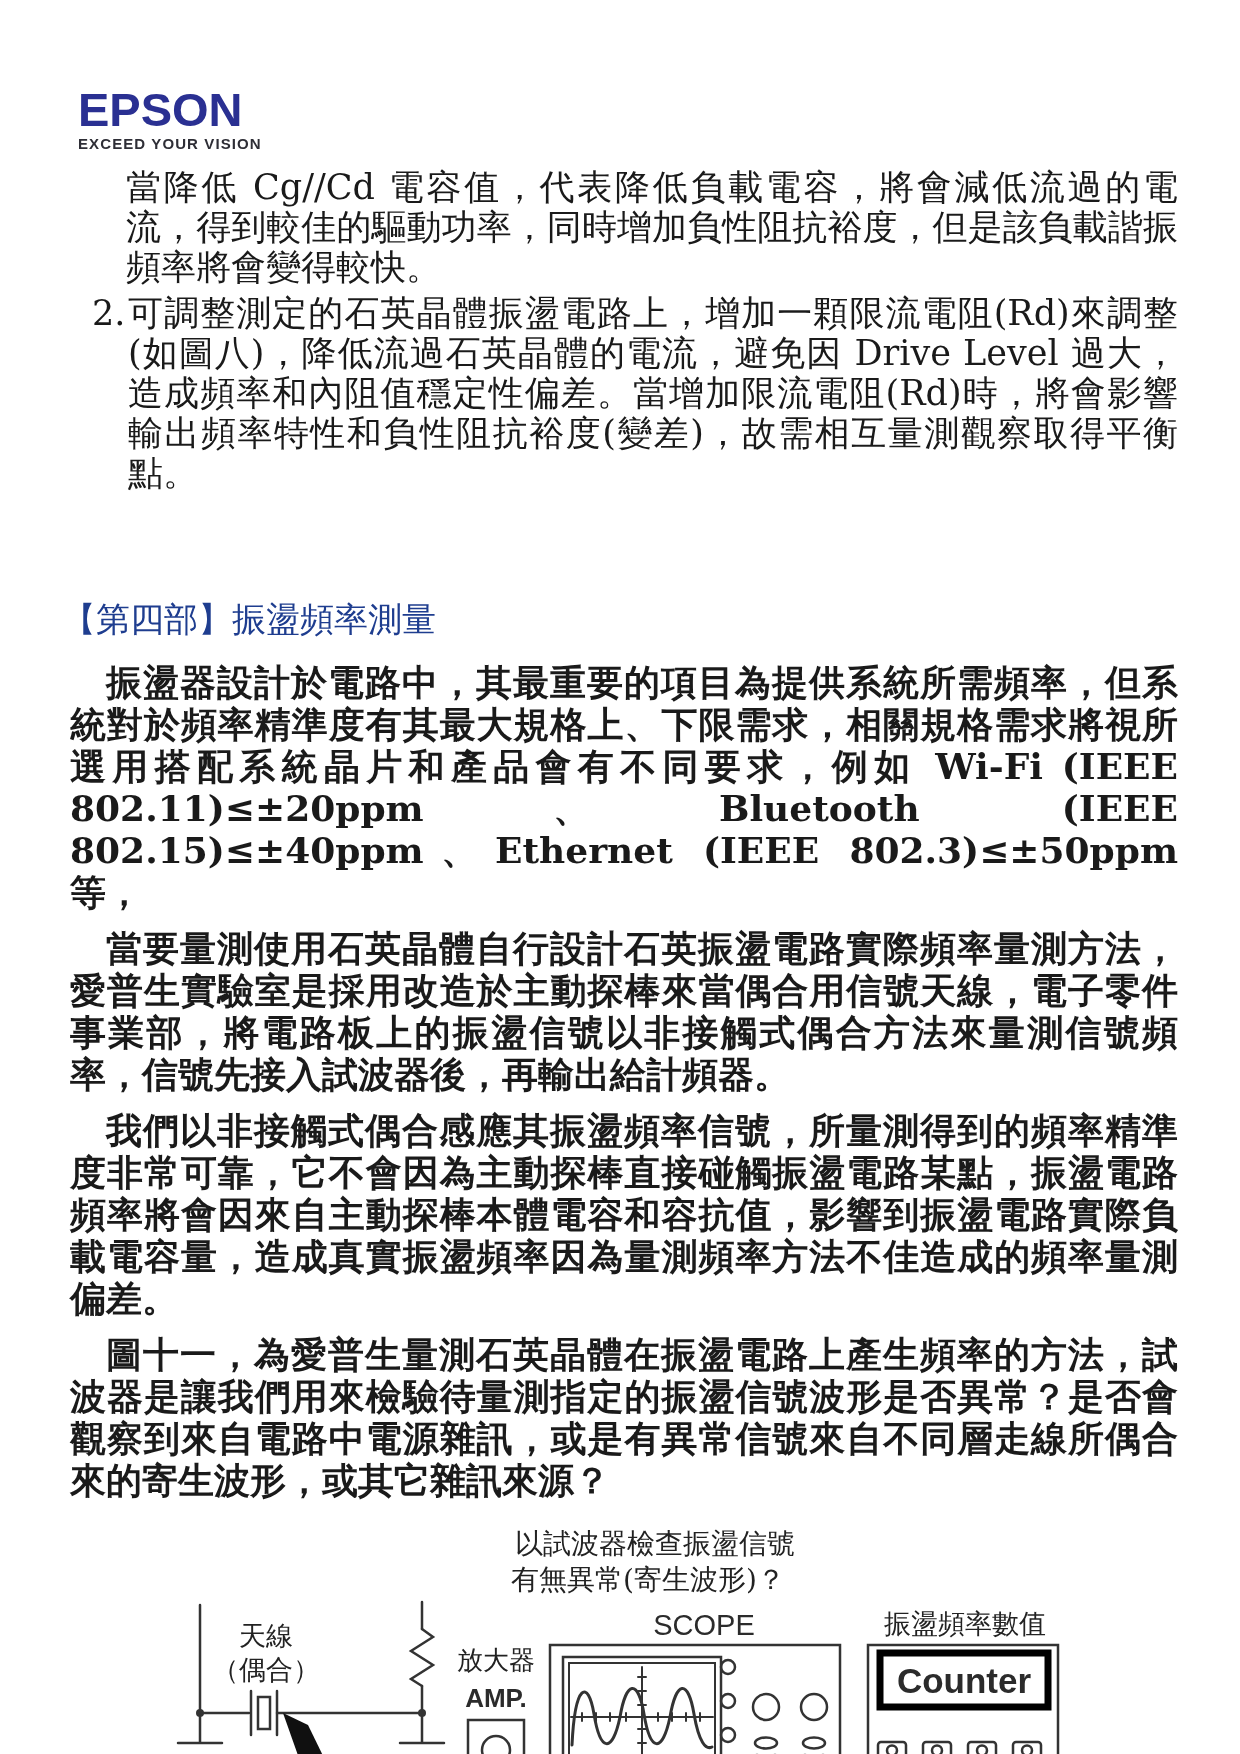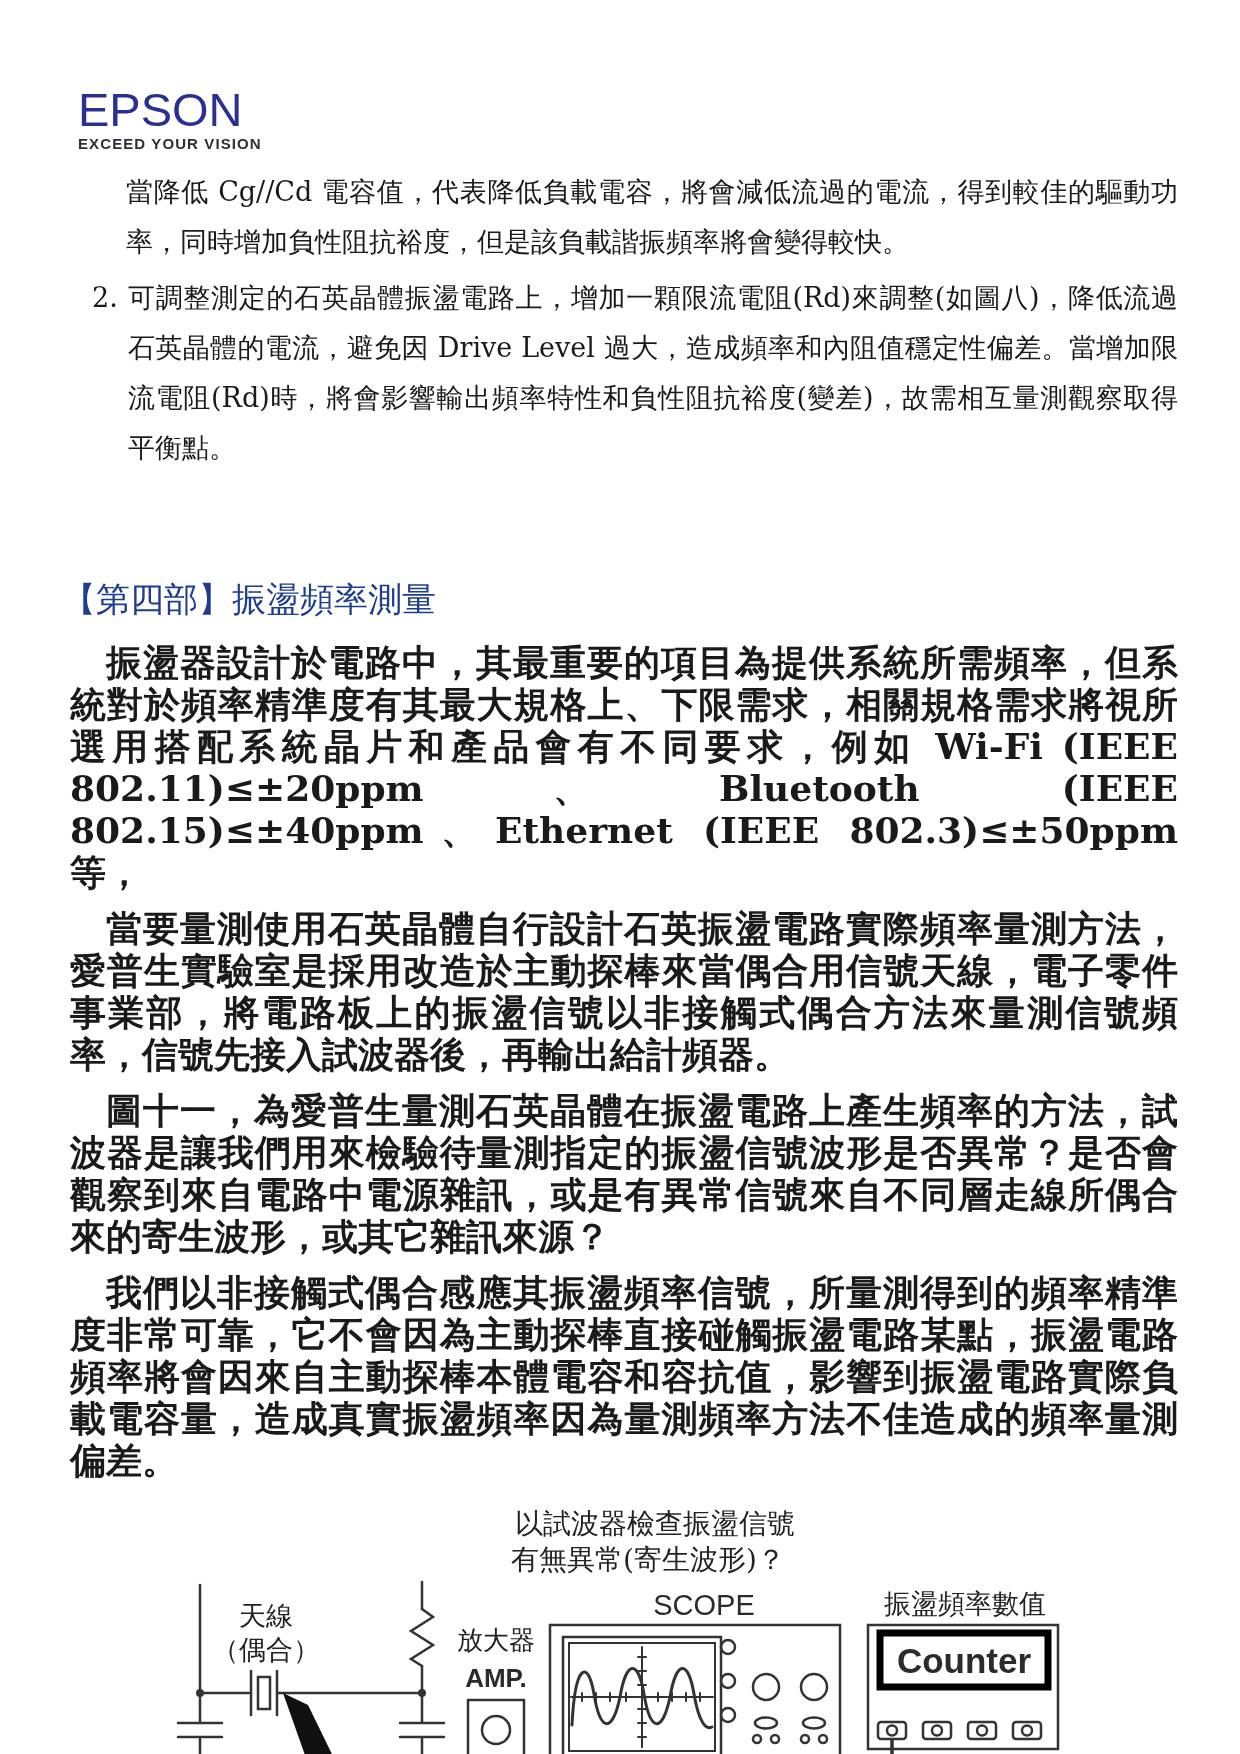--- a/index.html
+++ b/index.html
@@ -11,30 +11,30 @@
     overflow:hidden;
     box-sizing:border-box;
     padding:86px 62px 0 62px;
     font-family:"DejaVu Serif", serif;
     color:var(--text,#1a1a1a);
   }
   
   .logo { line-height:1; margin-left:16px; }
   .logo-word {
     font-family:"Liberation Sans", sans-serif;
-    font-weight:normal; font-size:47px; letter-spacing:0px;
+    font-weight:bold; font-size:47px; letter-spacing:0px;
     color:var(--logo-blue,#2a3092);
   }
   .logo-tagline {
     font-family:"Liberation Sans", sans-serif;
     font-weight:bold; font-size:15px; letter-spacing:1.1px;
     color:#2e2e36; margin-top:3px;
   }
   
-  .intro { font-size:27px; line-height:50px; }
+  .intro { font-size:35px; line-height:40px; }
   .intro-cont { margin:16px 0 6px 64px; text-align:justify; }
   .intro-li { display:flex; margin:2px 0 0 30px; }
   .intro-num { flex:none; width:36px; }
   .intro-li p { flex:1; margin:0; text-align:justify; }
   
   .section-heading {
     margin:104px 0 0 0;
     font-size:34px; font-weight:400;
     color:var(--heading-blue,#1e3d8f);
   }
@@ -72,22 +72,22 @@
     <div class="intro-li">
       <span class="intro-num">2.</span>
       <p>可調整測定的石英晶體振盪電路上，增加一顆限流電阻(Rd)來調整(如圖八)，降低流過石英晶體的電流，避免因 Drive Level 過大，造成頻率和內阻值穩定性偏差。當增加限流電阻(Rd)時，將會影響輸出頻率特性和負性阻抗裕度(變差)，故需相互量測觀察取得平衡點。</p>
     </div>
   </div>
 
   <h2 class="section-heading">【第四部】振盪頻率測量</h2>
 
   <p class="body-p first">振盪器設計於電路中，其最重要的項目為提供系統所需頻率，但系統對於頻率精準度有其最大規格上、下限需求，相關規格需求將視所選用搭配系統晶片和產品會有不同要求，例如 Wi-Fi (IEEE 802.11)≤±20ppm、Bluetooth (IEEE 802.15)≤±40ppm、Ethernet (IEEE 802.3)≤±50ppm 等，</p>
   <p class="body-p">當要量測使用石英晶體自行設計石英振盪電路實際頻率量測方法，愛普生實驗室是採用改造於主動探棒來當偶合用信號天線，電子零件事業部，將電路板上的振盪信號以非接觸式偶合方法來量測信號頻率，信號先接入試波器後，再輸出給計頻器。</p>
+  <p class="body-p">我們以非接觸式偶合感應其振盪頻率信號，所量測得到的頻率精準度非常可靠，它不會因為主動探棒直接碰觸振盪電路某點，振盪電路頻率將會因來自主動探棒本體電容和容抗值，影響到振盪電路實際負載電容量，造成真實振盪頻率因為量測頻率方法不佳造成的頻率量測偏差。</p>
   <p class="body-p">圖十一，為愛普生量測石英晶體在振盪電路上產生頻率的方法，試波器是讓我們用來檢驗待量測指定的振盪信號波形是否異常？是否會觀察到來自電路中電源雜訊，或是有異常信號來自不同層走線所偶合來的寄生波形，或其它雜訊來源？</p>
-  <p class="body-p">我們以非接觸式偶合感應其振盪頻率信號，所量測得到的頻率精準度非常可靠，它不會因為主動探棒直接碰觸振盪電路某點，振盪電路頻率將會因來自主動探棒本體電容和容抗值，影響到振盪電路實際負載電容量，造成真實振盪頻率因為量測頻率方法不佳造成的頻率量測偏差。</p>
 
   <figure class="diagram">
     <svg width="980" height="368" viewBox="0 0 980 368" xmlns="http://www.w3.org/2000/svg" fill="none" stroke="#333" stroke-width="2.5" stroke-linecap="round">
 
       <text class="fig-cjk" x="535" y="36" font-size="28" text-anchor="middle" stroke="none" fill="#222">以試波器檢查振盪信號</text>
       <text class="fig-cjk" x="528" y="72" font-size="28" text-anchor="middle" stroke="none" fill="#222">有無異常(寄生波形)？</text>
 
       <g>
         <text class="fig-cjk" x="146" y="128" font-size="27" text-anchor="middle" stroke="none" fill="#222">天線</text>
         <text class="fig-cjk" x="146" y="162" font-size="27" text-anchor="middle" stroke="none" fill="#222">（偶合）</text>

